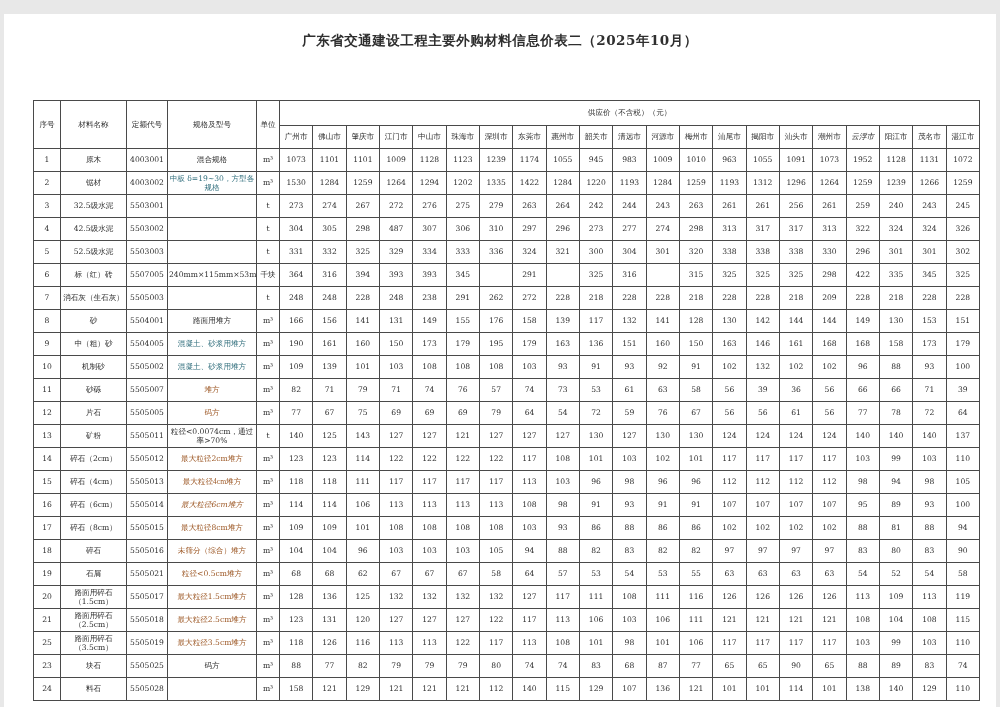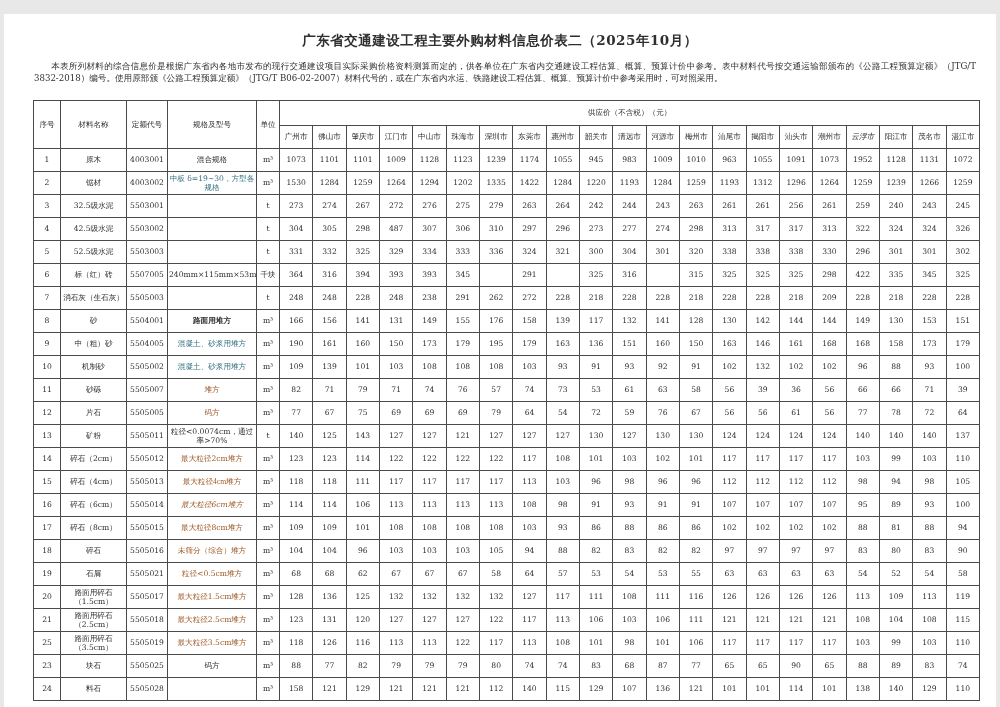--- a/index.html
+++ b/index.html
@@ -43,21 +43,20 @@
   }
   table.price-table thead th{height:16px;}
   table.price-table td{height:20px;}
   .num-cell{font-family:"DejaVu Serif","Liberation Serif",serif;}
 </style>
 </head>
 <body>
 
 <div class="page">
   <div class="doc-title">广东省交通建设工程主要外购材料信息价表二（2025年10月）</div>
-  <div class="doc-intro">本表所列材料的综合信息价是根据广东省内各地市发布的现行交通建设项目实际采购价格资料测算而定的，供各单位在广东省内交通建设工程估算、概算、预算计价中参考。表中材料代号按交通运输部颁布的《公路工程预算定额》（JTG/T 3832-2018）编号。使用原部颁《公路工程预算定额》（JTG/T B06-02-2007）材料代号的，或在广东省内水运、铁路建设工程估算、概算、预算计价中参考采用时，可对照采用。</div>
   <table class="price-table">
     <colgroup>
         <col style="width: 27px;">
         <col style="width: 66px;">
         <col style="width: 41px;">
         <col style="width: 89px;">
         <col style="width: 23px;">
         <col style="width: 33.3333px;">
         <col style="width: 33.3333px;">
         <col style="width: 33.3333px;">
@@ -307,21 +306,21 @@
           <td class="num-cell">209</td>
           <td class="num-cell">228</td>
           <td class="num-cell">218</td>
           <td class="num-cell">228</td>
           <td class="num-cell">228</td>
         </tr>
         <tr>
           <td>8</td>
           <td>砂</td>
           <td>5504001</td>
-          <td style="color: rgb(47, 47, 47); font-weight: bold;">路面用堆方</td>
+          <td style="color: rgb(47, 47, 47);">路面用堆方</td>
           <td>m³</td>
           <td class="num-cell">166</td>
           <td class="num-cell">156</td>
           <td class="num-cell">141</td>
           <td class="num-cell">131</td>
           <td class="num-cell">149</td>
           <td class="num-cell">155</td>
           <td class="num-cell">176</td>
           <td class="num-cell">158</td>
           <td class="num-cell">139</td>

